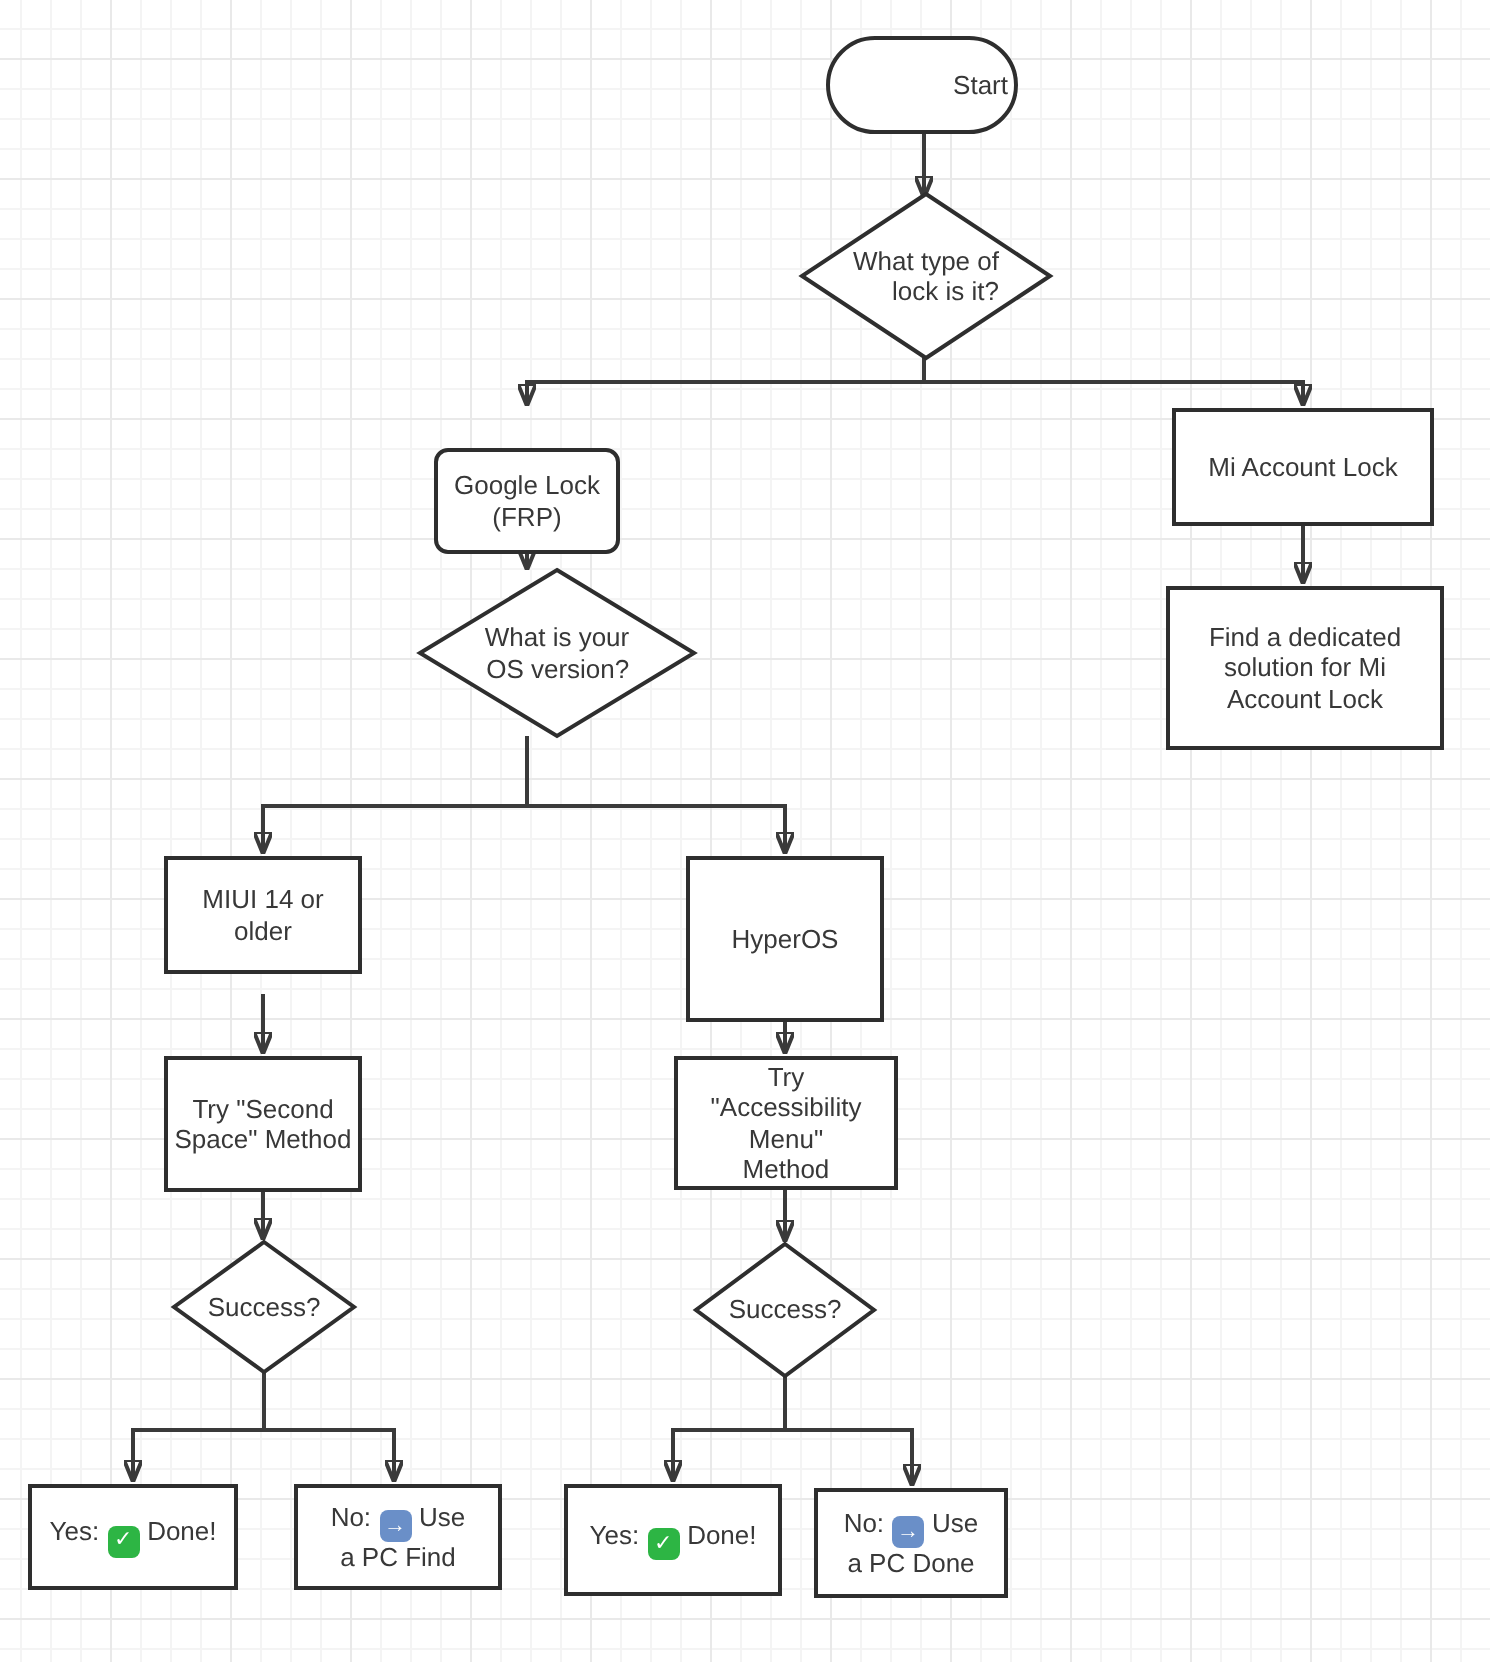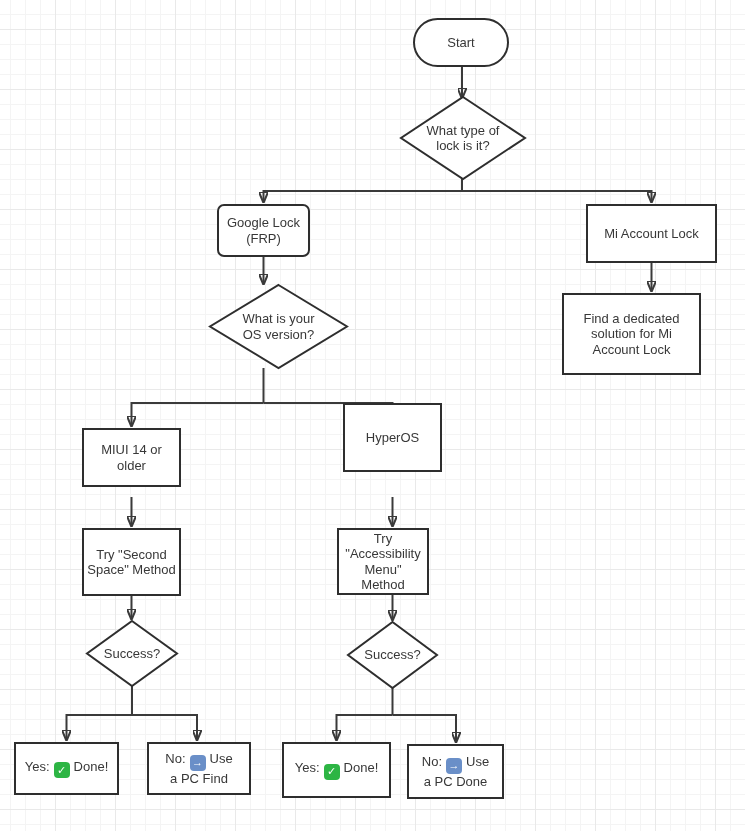--- a/index.html
+++ b/index.html
@@ -23,24 +23,24 @@
   svg.edges { position: absolute; left: 0; top: 0; width: 745px; height: 831px; }
   svg.edges path { fill: none; stroke: #3a3a3a; stroke-width: 2; }
 
   .node {
     position: absolute;
     display: flex; align-items: center; justify-content: center;
     text-align: center;
     font-size: 13px; line-height: 1.18; color: #383838;
   }
   .rect   { background: #ffffff; border: 2px solid #2e2e2e; }
-  .rounded{ border-radius: 7px; }
+  .rounded{ border-radius: 7px; margin-top: 20px; }
   .stadium{ background: #ffffff; border: 2px solid #2e2e2e; border-radius: 25px; }
 
-  .diamond { background: transparent; }
+  .diamond { background: transparent; text-align: right; }
   .diamond svg { position: absolute; left: 0; top: 0; width: 100%; height: 100%; overflow: visible; }
   .diamond svg polygon { fill: #ffffff; stroke: #2e2e2e; stroke-width: 2; vector-effect: non-scaling-stroke; }
   .diamond .label { position: relative; z-index: 1; }
 
   .label { white-space: pre-line; padding: 0 3px; }
 
   .emoji {
     display: inline-flex; align-items: center; justify-content: center;
     width: 16px; height: 16px; border-radius: 4px;
     color: #ffffff; font-size: 11px; font-weight: bold;
@@ -75,70 +75,70 @@
     <path d="M131.5,596 L131.5,619" marker-end="url(#ah)"></path>
     <path d="M392.5,595 L392.5,620" marker-end="url(#ah)"></path>
     <path d="M132,686 L132,715"></path>
     <path d="M132,715 L66.5,715 L66.5,740" marker-end="url(#ah)"></path>
     <path d="M132,715 L197,715 L197,740" marker-end="url(#ah)"></path>
     <path d="M392.5,688 L392.5,715"></path>
     <path d="M392.5,715 L336.5,715 L336.5,740" marker-end="url(#ah)"></path>
     <path d="M392.5,715 L456,715 L456,742" marker-end="url(#ah)"></path>
   </svg>
 
-  <div class="node stadium" style="left:413px; top:18px; width:96px; height:49px;">
+  <div class="node stadium" style="left:413px; top:18px; width:96px; height:49px;justify-content:flex-end;">
     <div class="label">Start</div>
   </div>
 
   <div class="node diamond" style="left:401px; top:97px; width:124px; height:82px;">
     <svg viewBox="0 0 100 100" preserveAspectRatio="none">
         <polygon points="50,0 100,50 50,100 0,50"></polygon>
       </svg>
     <div class="label">What type of
 lock is it?</div>
   </div>
 
   <div class="node rect rounded" style="left:217px; top:204px; width:93px; height:53px;">
     <div class="label">Google Lock
 (FRP)</div>
   </div>
 
   <div class="node rect" style="left:586px; top:204px; width:131px; height:59px;">
     <div class="label">Mi Account Lock</div>
   </div>
 
-  <div class="node rect" style="left:562px; top:293px; width:139px; height:82px;">
+  <div class="node rect" style="left:583px; top:293px; width:139px; height:82px;">
     <div class="label">Find a dedicated
 solution for Mi
 Account Lock</div>
   </div>
 
   <div class="node diamond" style="left:210px; top:285px; width:137px; height:83px;">
     <svg viewBox="0 0 100 100" preserveAspectRatio="none">
         <polygon points="50,0 100,50 50,100 0,50"></polygon>
       </svg>
     <div class="label">What is your
 OS version?</div>
   </div>
 
   <div class="node rect" style="left:82px; top:428px; width:99px; height:59px;">
     <div class="label">MIUI 14 or
 older</div>
   </div>
 
-  <div class="node rect" style="left:343px; top:403px; width:99px; height:69px;">
+  <div class="node rect" style="left:343px; top:428px; width:99px; height:83px;">
     <div class="label">HyperOS</div>
   </div>
 
   <div class="node rect" style="left:82px; top:528px; width:99px; height:68px;">
     <div class="label">Try "Second
 Space" Method</div>
   </div>
 
-  <div class="node rect" style="left:337px; top:528px; width:92px; height:67px;">
+  <div class="node rect" style="left:337px; top:528px; width:112px; height:67px;">
     <div class="label">Try
 "Accessibility
 Menu"
 Method</div>
   </div>
 
   <div class="node diamond" style="left:87px; top:621px; width:90px; height:65px;">
     <svg viewBox="0 0 100 100" preserveAspectRatio="none">
         <polygon points="50,0 100,50 50,100 0,50"></polygon>
       </svg>

